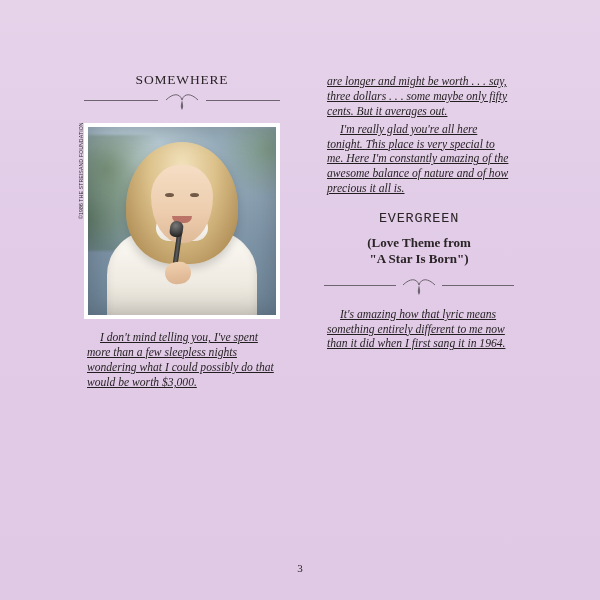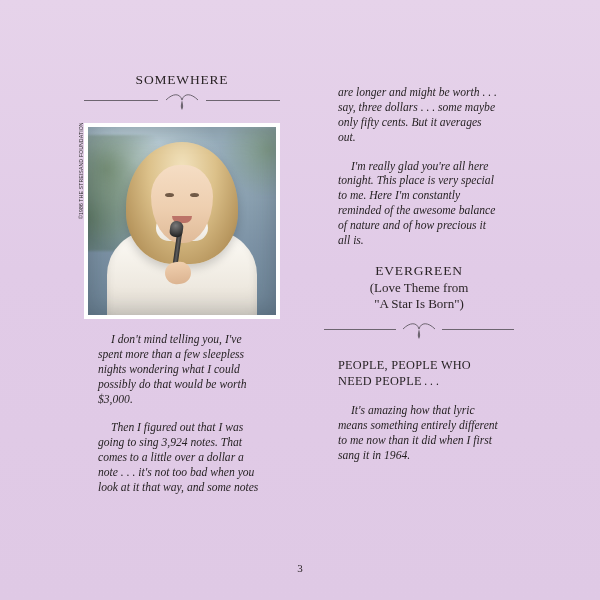--- a/index.html
+++ b/index.html
@@ -43,20 +43,21 @@
     text-align: center;
     color: #2a2426;
     font-weight: 400;
   }
   .song-title-sub {
     font-size: 13px;
     text-align: center;
     color: #2a2426;
     line-height: 1.25;
     font-style: normal;
+    font-weight: bold;
   }
 
   
   .ornament {
     position: relative;
     height: 22px;
     margin: 5px 0 8px 0;
   }
   .ornament .rule {
     position: absolute;
@@ -245,36 +246,37 @@
   
   .body-text {
     font-family: "Liberation Serif", serif;
     font-style: italic;
     font-size: 11.6px;
     line-height: 1.285;
     color: #231f20;
     text-align: left;
   }
   .body-text p {
-    margin: 14px;
+    margin: 3px;
+    text-decoration: underline;
   }
   .body-text p.ind {
     text-indent: 13px;
   }
   .caps-lead {
     font-variant: small-caps;
     font-style: normal;
     font-size: 12.3px;
     letter-spacing: .02em;
   }
   .left-text { margin-top: 12px; }
   .right-top { margin-top: 0; }
 
   .evergreen-block { margin-top: 14px; }
-  .evergreen-block .song-title { margin-bottom: 1px; }
+  .evergreen-block .song-title { margin-bottom: 9px; font-family: Liberation Mono, monospace; }
 
   .right-after-orn { margin-top: 2px; }
 
   
   .page-number {
     position: absolute;
     left: 0;
     right: 0;
     bottom: 26px;
     text-align: center;
@@ -317,46 +319,44 @@
         <div class="ph-mic-stick"></div>
         <div class="ph-mic-head"></div>
         <div class="ph-hand"></div>
         <div class="ph-vignette"></div>
       </div>
       <div class="photo-credit">©1986 THE STREISAND FOUNDATION</div>
     </div>
 
     <div class="body-text left-text">
       <p class="ind">I don't mind telling you, I've spent more than a few sleepless nights wondering what I could possibly do that would be worth $3,000.</p>
-      <p class="ind">Then I figured out that I was going to sing 3,924 notes. That comes to a little over a dollar a note . . . it's not too bad when you look at it that way, and some notes</p>
     </div>
   </div>
 
   <div class="col-right">
 
     <div class="body-text right-top">
       <p>are longer and might be worth . . . say, three dollars . . . some maybe only fifty cents. But it averages out.</p>
-      <p class="ind">I'm really glad you're all here tonight. This place is very special to me. Here I'm constantly reminded of the awesome balance of nature and of how precious it all is.</p>
+      <p class="ind">I'm really glad you're all here tonight. This place is very special to me. Here I'm constantly amazing of the awesome balance of nature and of how precious it all is.</p>
     </div>
 
     <div class="evergreen-block">
       <div class="song-title">EVERGREEN</div>
       <div class="song-title-sub">(Love Theme from</div>
       <div class="song-title-sub">"A Star Is Born")</div>
     </div>
 
     <div class="ornament" style="margin-top:10px;">
       <div class="rule left"></div>
       <div class="rule right"></div>
       <svg class="swash" viewBox="0 0 40 20">
         <path d="M4 9 C 11 2, 18 2, 20 9 C 22 2, 29 2, 36 9" fill="none" stroke="#6d6570" stroke-width="1"></path>
         <path d="M20 9 C 19 13, 18 16, 20 19 C 22 16, 21 13, 20 9 Z" fill="#6d6570"></path>
       </svg>
     </div>
 
     <div class="body-text right-after-orn">
-      <p><span class="caps-lead">PEOPLE, PEOPLE WHO NEED PEOPLE</span><span> . . .</span></p>
       <p class="ind">It's amazing how that lyric means something entirely different to me now than it did when I first sang it in 1964.</p>
     </div>
   </div>
 
   <div class="page-number">3</div>
 </div>
 
 </body></html>

